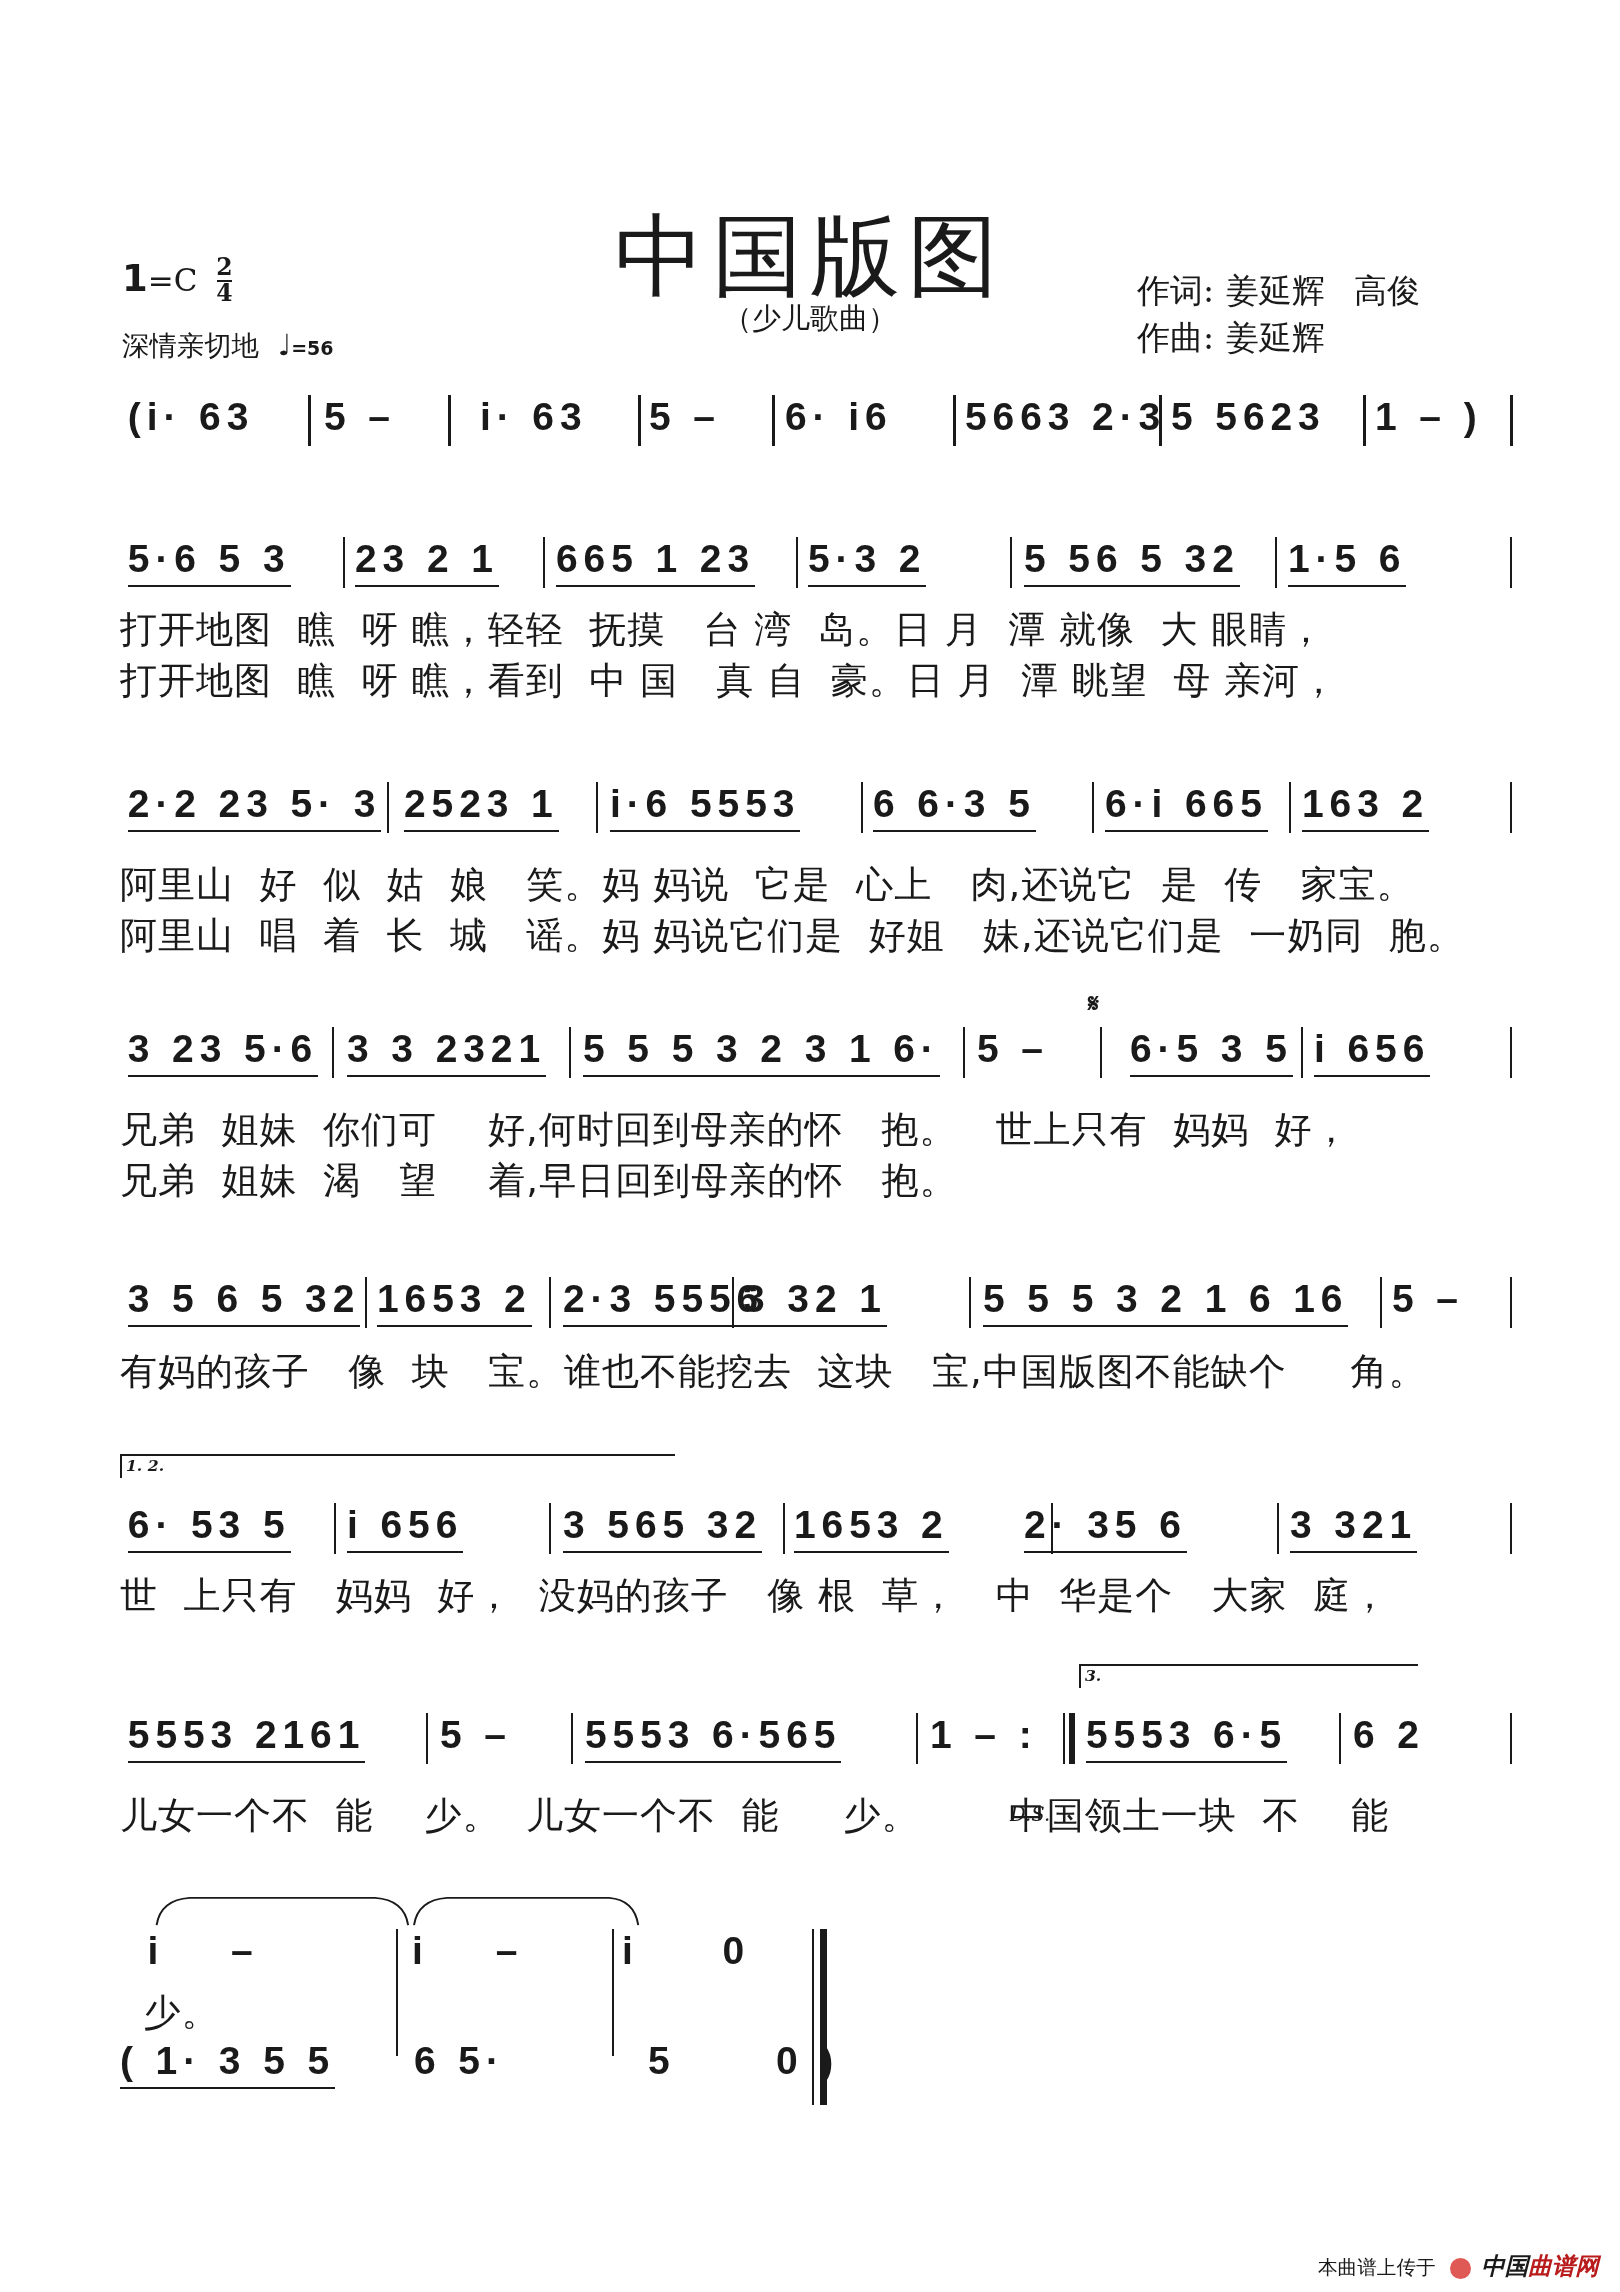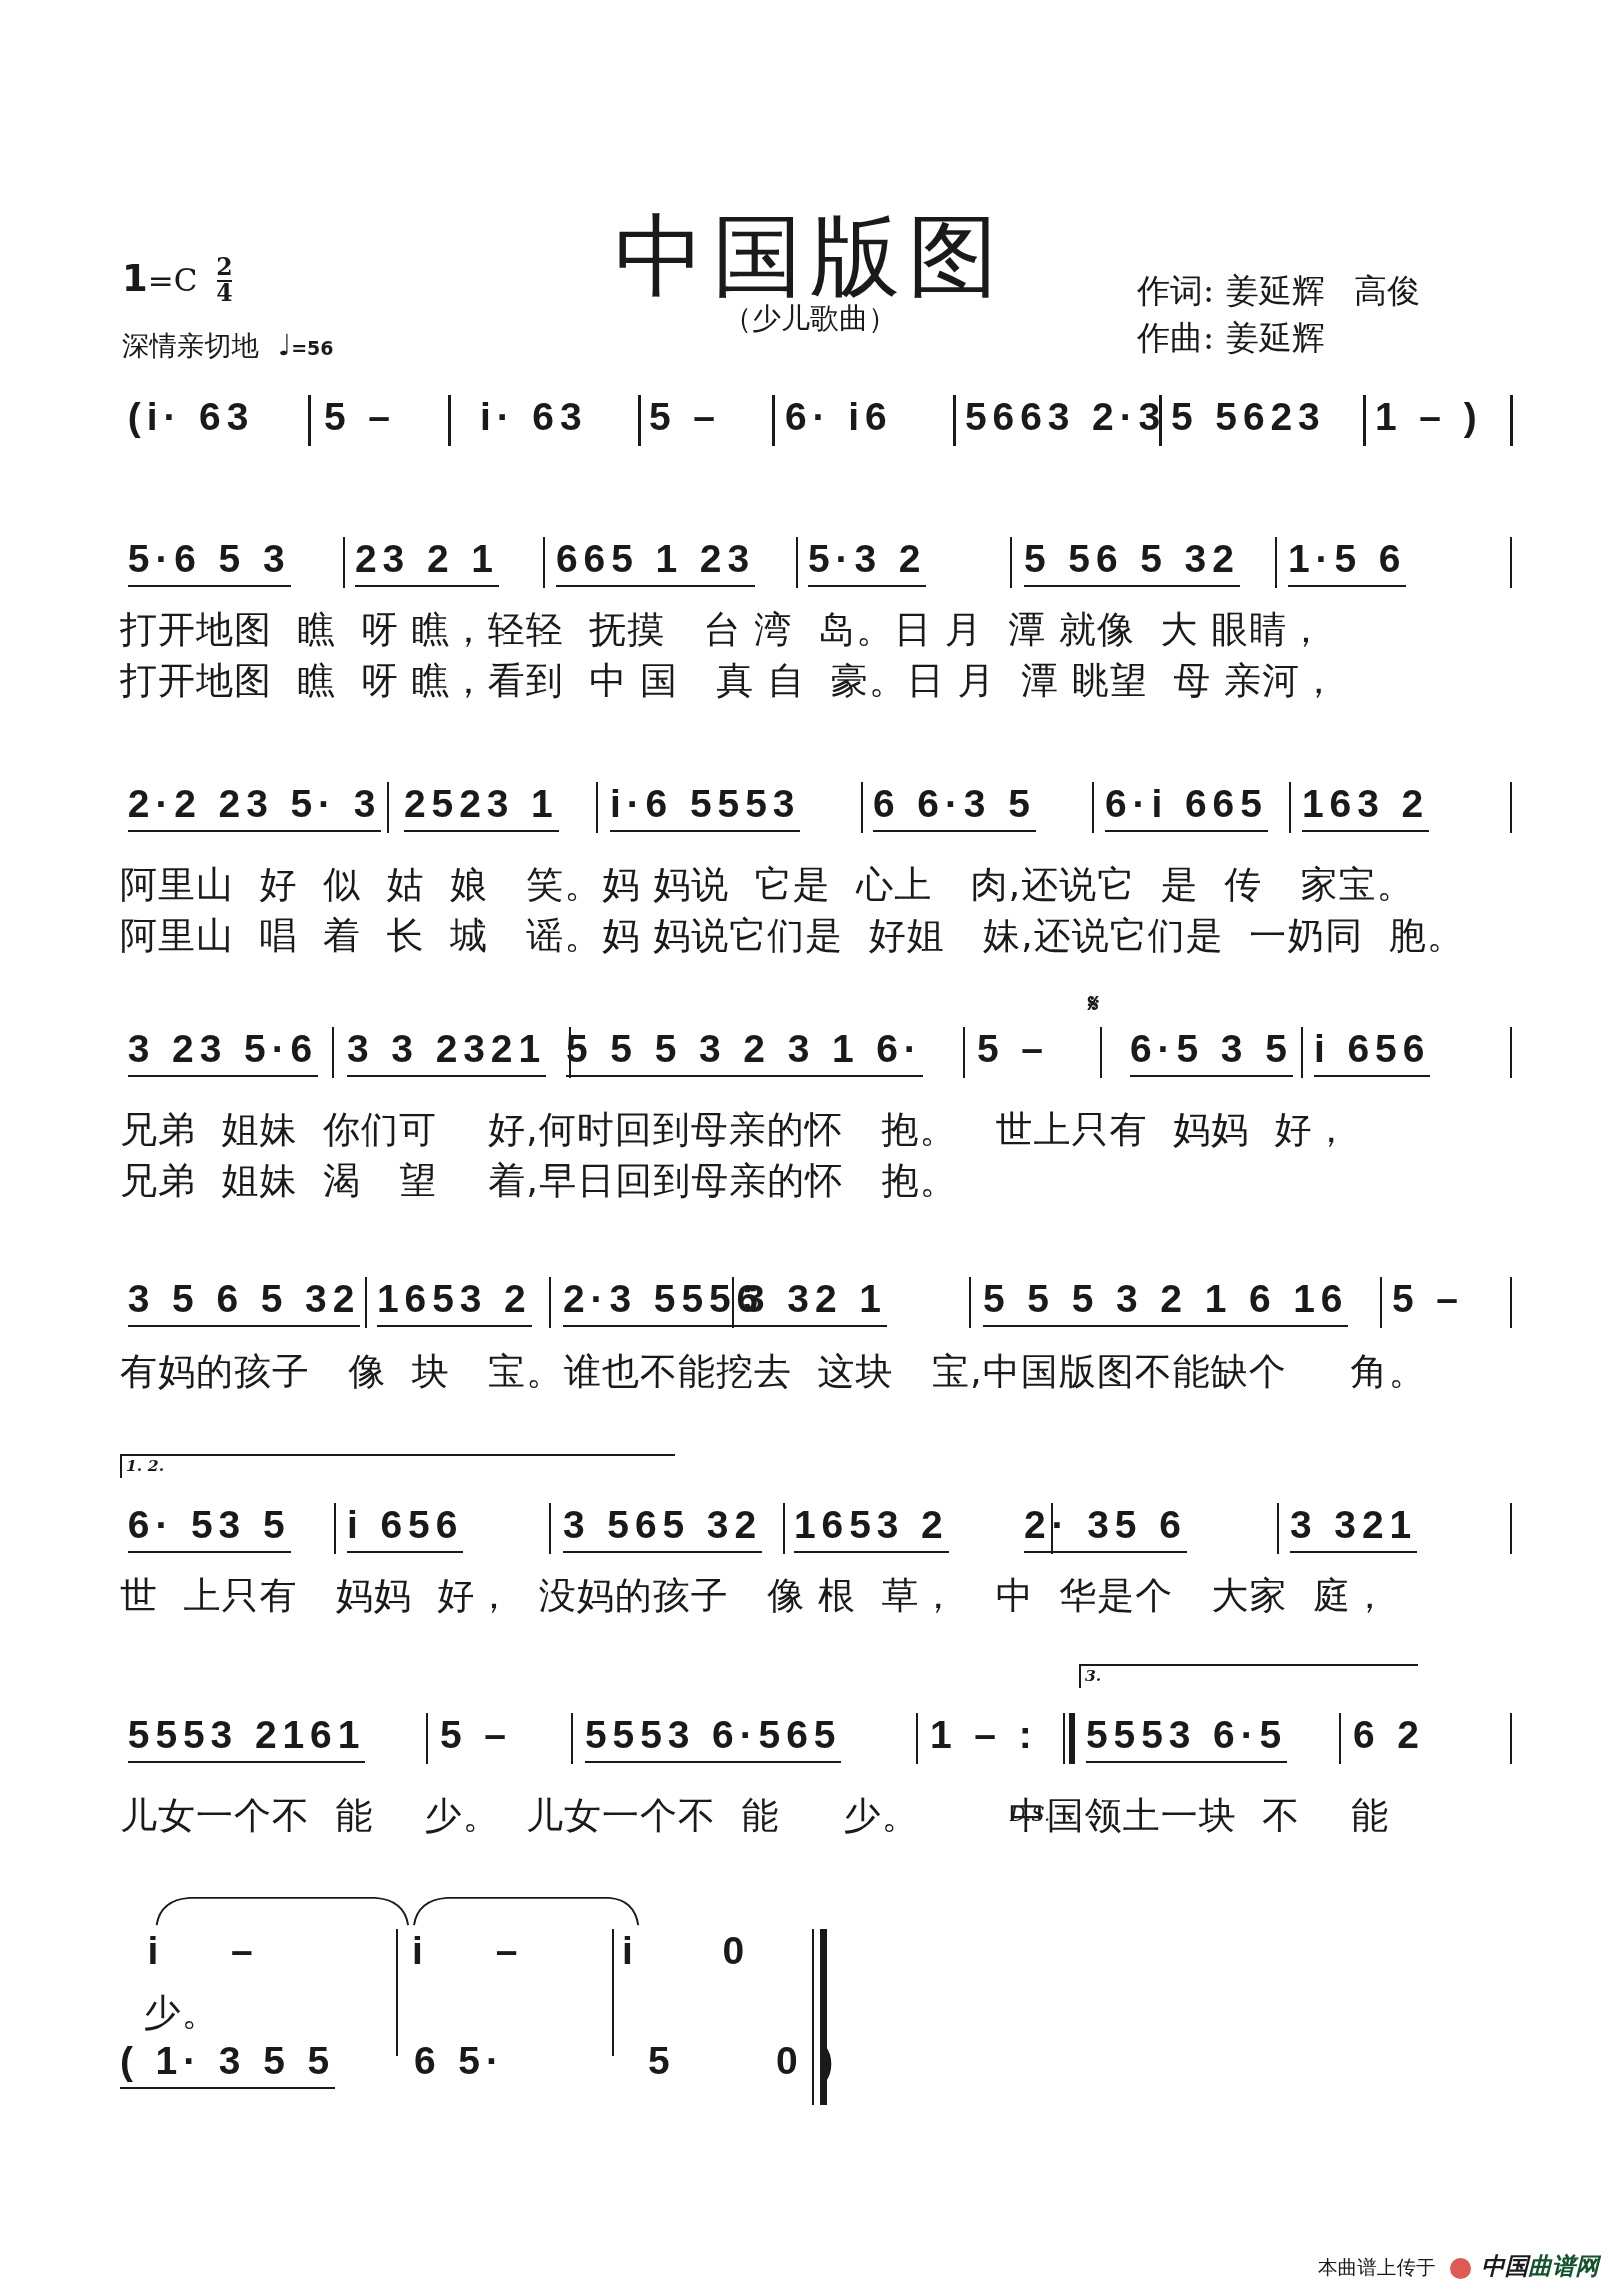--- a/index.html
+++ b/index.html
@@ -30,21 +30,21 @@
   .bl.thin { width:2px; }
   .lyr { position:absolute; left:0; font-size:37px; white-space:pre; letter-spacing:1px; }
   .volta { position:absolute; border-top:2px solid #1a1a1a; border-left:2px solid #1a1a1a; height:21.6px;
            font-family:"DejaVu Serif", serif; font-style:italic; font-weight:bold; font-size:15.7px; padding-left:3.9px; }
   .sign { position:absolute; font-family:"DejaVu Serif", serif; font-size:25.5px; font-weight:bold; }
   .ds { position:absolute; font-family:"DejaVu Serif", serif; font-style:italic; font-size:19.6px; }
   .final { position:absolute; }
   .footer { left:1318px; top:2250px; font-size:19.6px; }
   .footer .logo-c { display:inline-block; width:21.6px; height:21.6px; border-radius:50%; background:#e05a55; vertical-align:middle; margin:0 3.9px 0 7.8px; }
   .footer .brand1 { font-family:"DejaVu Serif", serif; font-weight:bold; font-style:italic; font-size:23.5px;margin-top:16px; }
-  .footer .brand2 { font-weight:bold; font-style:italic; font-size:23.5px; color:#14532d; }
+  .footer .brand2 { font-weight:bold; font-style:italic; font-size:23.5px; color:#b91c1c; }
 </style>
 </head>
 <body>
 
 <div class="abs title">中国版图</div>
 <div class="abs subtitle">（少儿歌曲）</div>
 
 <div class="abs key">
   <span>1</span><span class="eq">=</span><span class="c">C</span>
   <span class="frac">
@@ -125,21 +125,21 @@
   <div class="lyr" style="top:86px">阿里山  好  似  姑  娘   笑。妈 妈说  它是  心上   肉,还说它  是  传   家宝。</div>
   <div class="lyr" style="top:137px">阿里山  唱  着  长  城   谣。妈 妈说它们是  好姐   妹,还说它们是  一奶同  胞。</div>
 </div>
 
 <div class="abs line" style="top:1019px;">
   <div class="notes">
     <span class="seg ul2" style="left:7.8px">3 23 5·6</span>
     <div class="bl thin" style="left:212px"></div>
     <span class="seg ul2" style="left:227px">3 3 2321</span>
     <div class="bl thin" style="left:449px"></div>
-    <span class="seg ul2" style="left:446px">5 5 5 3 2 3 1 6·</span>
+    <span class="seg ul2" style="left:463px">5 5 5 3 2 3 1 6·</span>
     <div class="bl thin" style="left:843px"></div>
     <span class="seg" style="left:857px">5  –</span>
     <div class="bl thin" style="left:980px"></div>
     <span class="sign" style="left:968px;top:-31px">𝄋</span>
     <span class="seg ul1" style="left:1010px">6·5 3 5</span>
     <div class="bl thin" style="left:1181px"></div>
     <span class="seg ul1" style="left:1194px">i 656</span>
     <div class="bl thin" style="left:1390px"></div>
   </div>
   <div class="lyr" style="top:137px">兄弟  姐妹  渴   望    着,早日回到母亲的怀   抱。</div>

